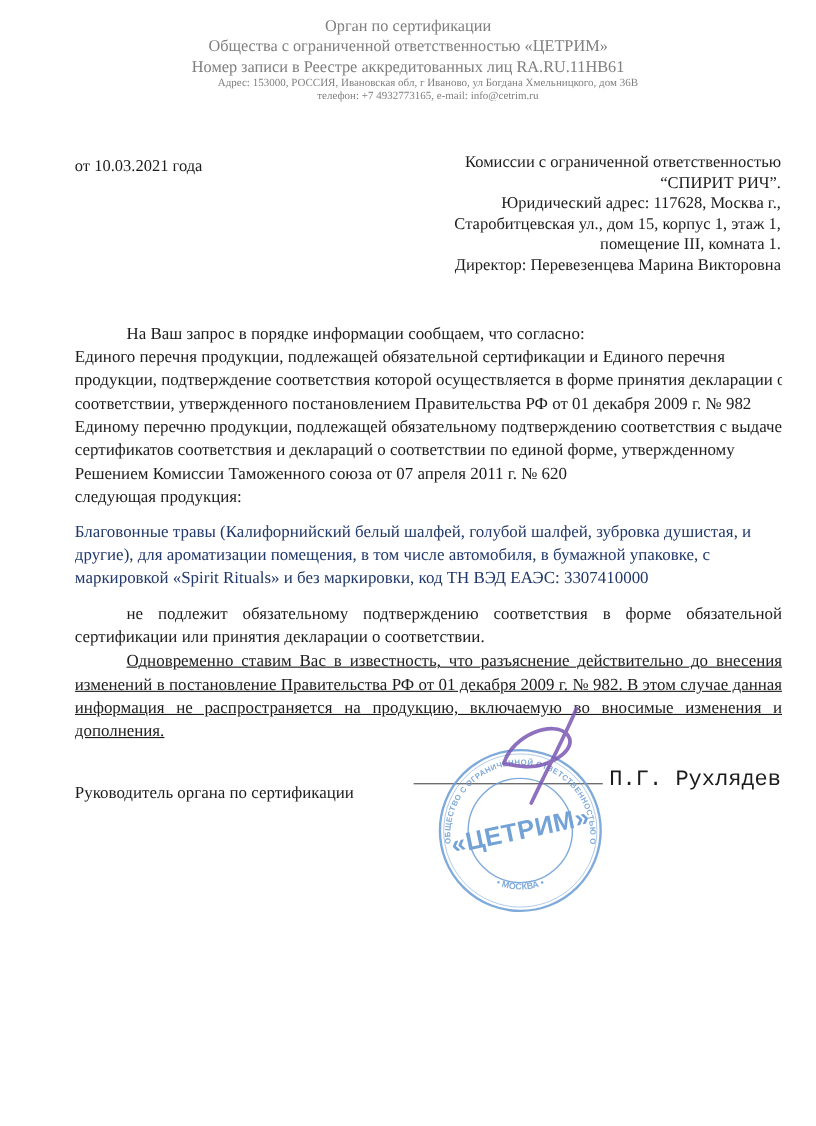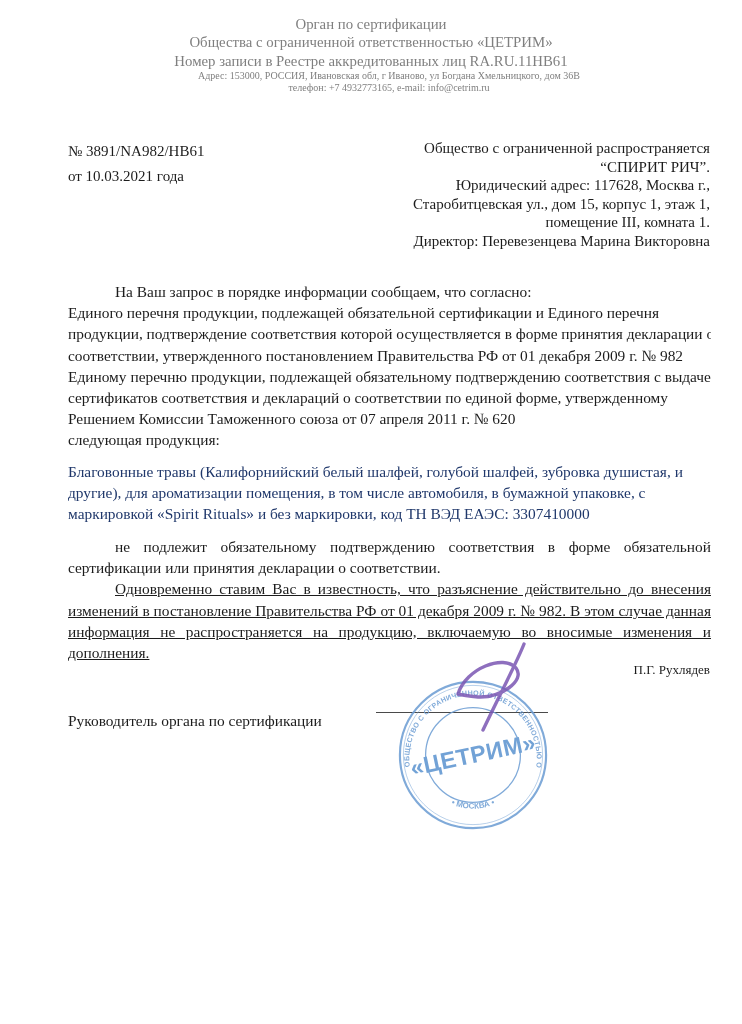--- a/index.html
+++ b/index.html
@@ -61,22 +61,23 @@
   .sig-role {
     position: absolute;
     left: 68px;
     top: 698px;
     font-size: 15.4px;
     margin-top: 14px;
   }
   .sig-name {
     position: absolute;
     right: 32px;
-    top: 662px;
-    font-size: 13px;
+    top: 698px;
+    font-size: 20px;
+    font-family: Liberation Mono, monospace;
   }
   .sig-line {
     position: absolute;
     left: 376px;
     top: 698px;
     width: 172px;
     height: 14px;
     border-bottom: 1.4px solid #4a4a4a;
     z-index: 1;
   }
@@ -102,35 +103,34 @@
 
   <div class="header">
     <div class="h-main">Орган по сертификации</div>
     <div class="h-main">Общества с ограниченной ответственностью «ЦЕТРИМ»</div>
     <div class="h-main">Номер записи в Реестре аккредитованных лиц RA.RU.11НВ61</div>
     <div class="h-small">Адрес: 153000, РОССИЯ, Ивановская обл, г Иваново, ул Богдана Хмельницкого, дом 36В</div>
     <div class="h-small">телефон: +7 4932773165, e-mail: info@cetrim.ru</div>
   </div>
 
   <div class="ref">
-    <div>№ 3891/NA982/НВ61</div>
     <div>от 10.03.2021  года</div>
   </div>
 
   <div class="recipient">
-      <div>Общество с ограниченной распространяется</div>
+      <div>Комиссии с ограниченной ответственностью</div>
       <div>“СПИРИТ РИЧ”.</div>
       <div>Юридический адрес: 117628, Москва г.,</div>
       <div>Старобитцевская ул., дом 15, корпус 1, этаж 1,</div>
       <div>помещение III, комната 1.</div>
       <div>Директор: Перевезенцева Марина Викторовна</div>
     </div>
 
   <div class="letter-body">
-      <div class="para" style="margin-top: 4px;">
+      <div class="para" style="margin-top: 16px;">
         <div class="line indent">На Ваш запрос в порядке информации сообщаем, что согласно:</div>
         <div class="line">Единого перечня продукции, подлежащей обязательной сертификации и Единого перечня</div>
         <div class="line">продукции, подтверждение соответствия которой осуществляется в форме принятия декларации о</div>
         <div class="line">соответствии, утвержденного постановлением Правительства РФ от 01 декабря 2009 г. № 982</div>
         <div class="line">Единому перечню продукции, подлежащей обязательному подтверждению соответствия с выдачей</div>
         <div class="line">сертификатов соответствия и деклараций о соответствии по единой форме, утвержденному</div>
         <div class="line">Решением Комиссии Таможенного союза от 07 апреля 2011 г. № 620</div>
         <div class="line">следующая продукция:</div>
       </div>
       <div class="para" style="margin-top: 10px; color: rgb(32, 56, 107);">

